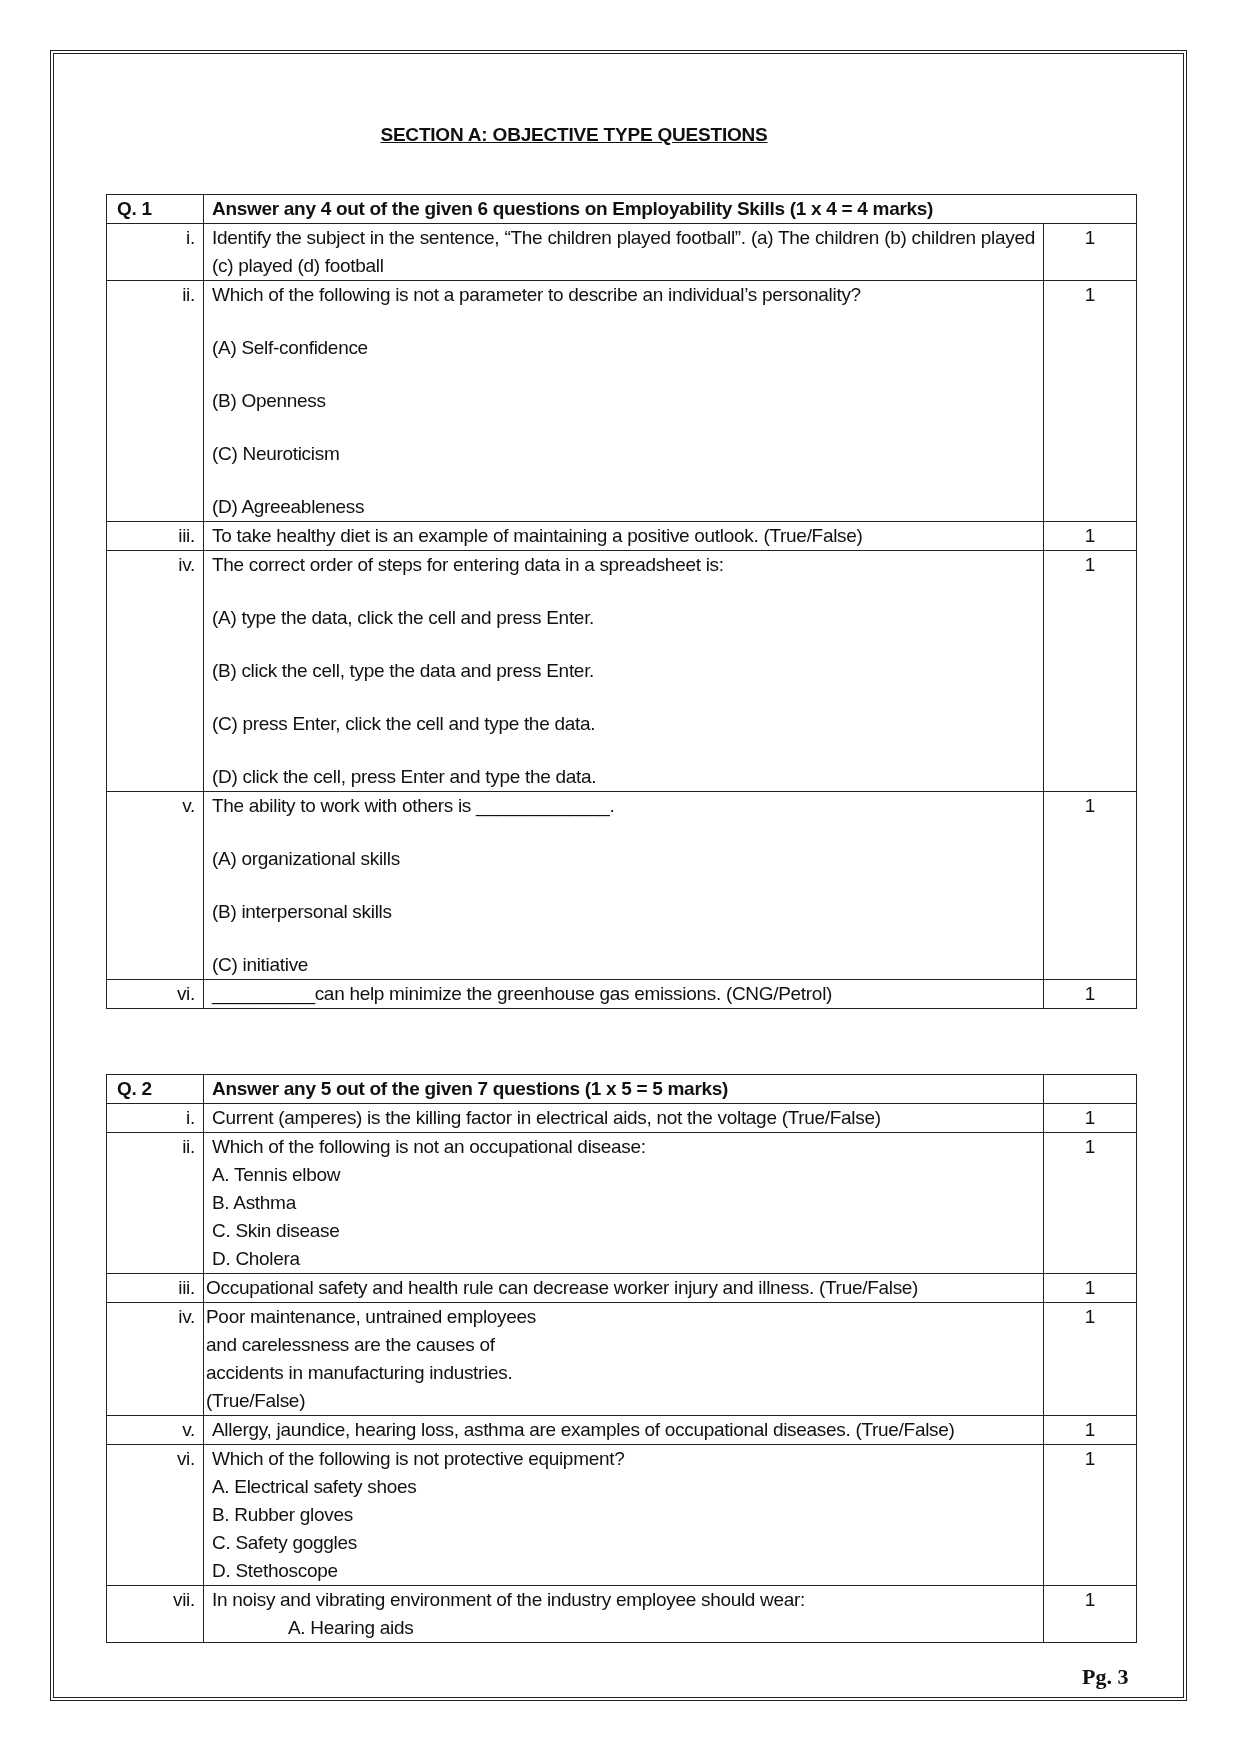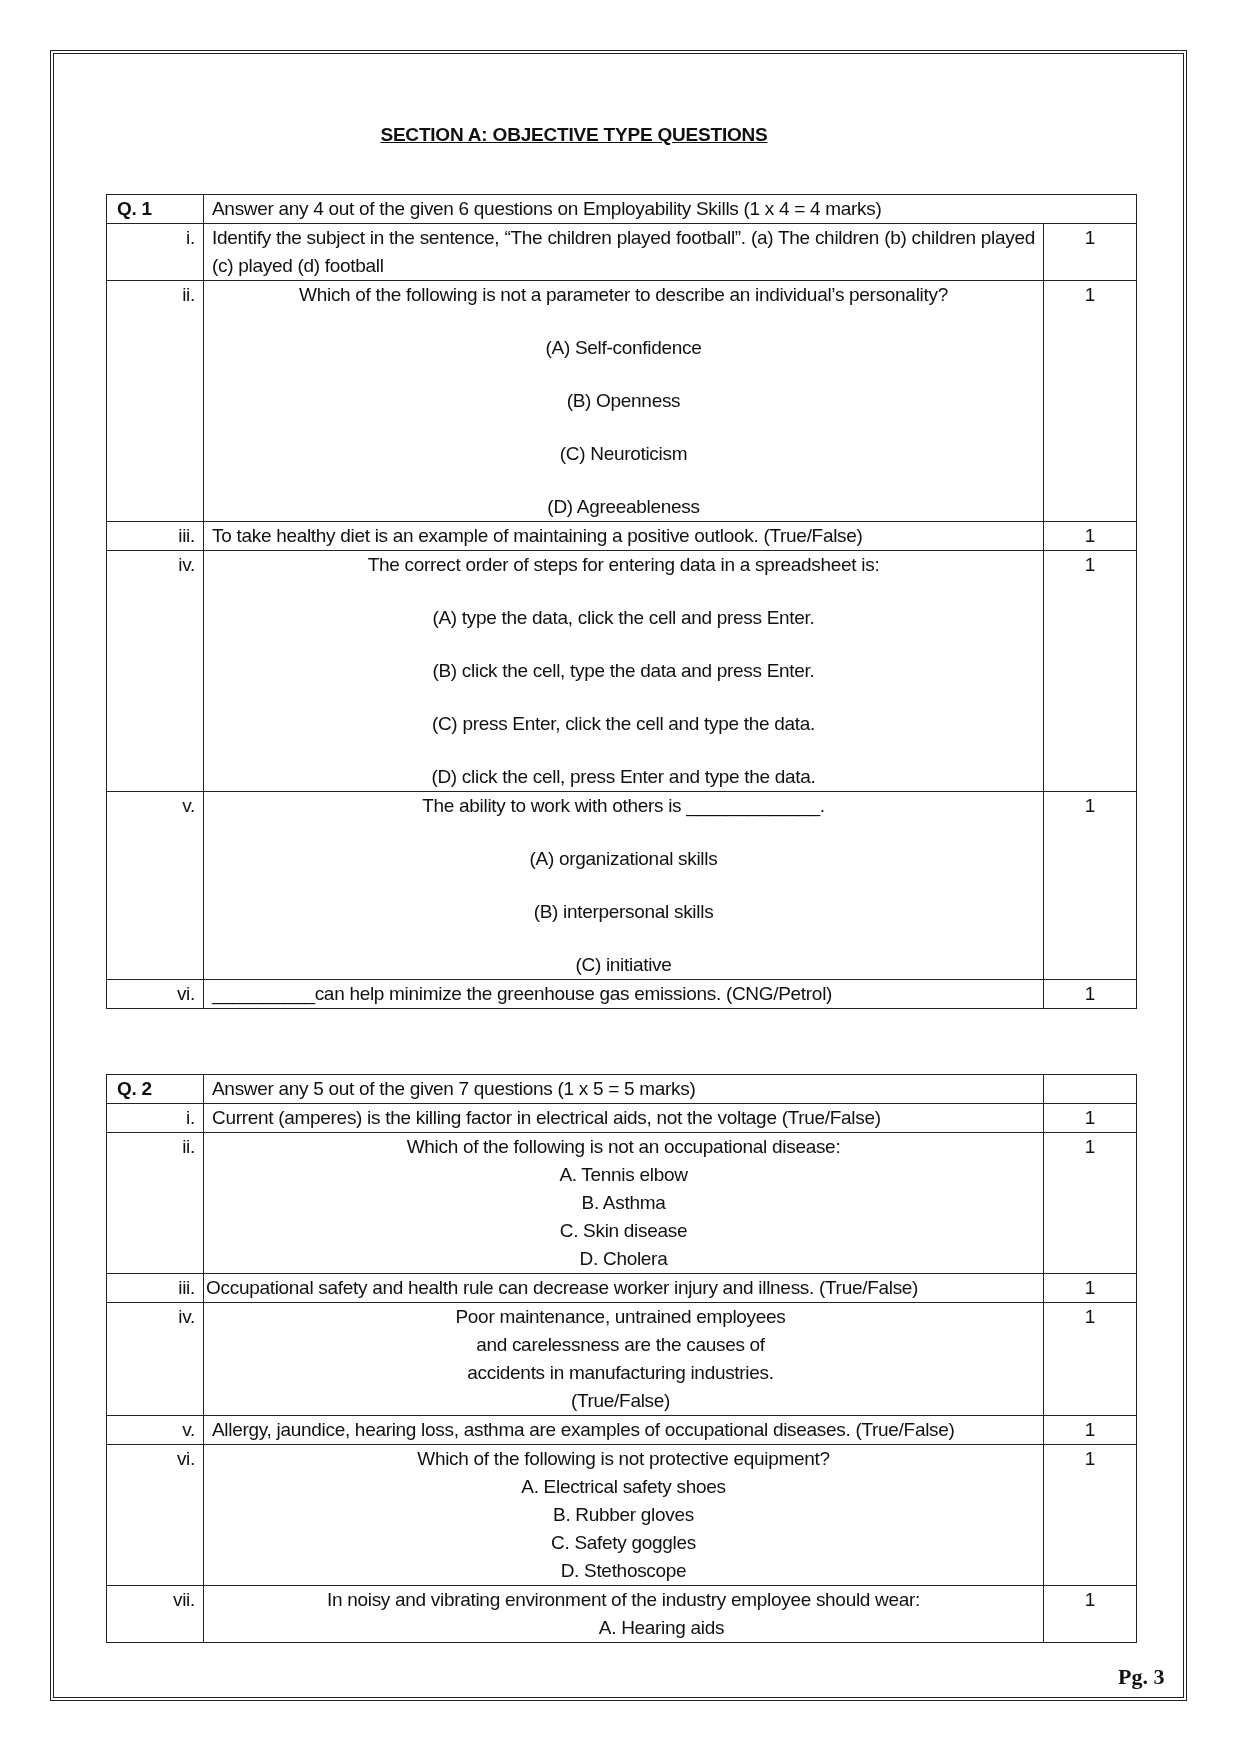--- a/index.html
+++ b/index.html
@@ -8,31 +8,31 @@
   .frame { position: absolute; left: 50px; top: 50px; width: 1137px; height: 1651px;
            border: 4px double #222; box-sizing: border-box; }
   .title { position: absolute; left: 0; width: 1148px; top: 124px; text-align: center;
            font-weight: bold; font-size: 19px; text-decoration: underline; letter-spacing: -0.2px; }
   table.q { position: absolute; left: 106px; width: 1031px; border-collapse: collapse;
             font-size: 19px; letter-spacing: -0.3px; }
   table.q td { border: 1.5px solid #222; padding: 0 8px; vertical-align: top; line-height: 28px; }
   td.num { width: 78px; text-align: right; padding-right: 30px; }
   td.num.hdr { text-align: left; padding-left: 10px; font-weight: bold; }
   td.text { }
-  td.hdrtext { font-weight: normal; margin-top: 32px; }
+  td.hdrtext { font-weight: bold; margin-top: 32px; }
   td.mark { width: 76px; text-align: center; }
-  .opt { display: block; text-align: center; }
+  .opt { display: block; }
   .gap { display: block; height: 25px; }
   .justify { text-align: justify; }
   .indent { padding-left: 76px; }
   .noleftpad { padding-left: 2px !important; margin-top: 12px; }
   #q1 { top: 194px; }
   #q2 { top: 1074px; }
   .pg { position: absolute; left: 1082px; top: 1664px; font-family: "Liberation Serif", serif;
-        font-weight: bold; font-size: 22px; margin-left: 36px; }
+        font-weight: bold; font-size: 22px; }
 </style>
 </head>
 <body>
 
 <div class="frame"></div>
 
 <div class="title">SECTION A: OBJECTIVE TYPE QUESTIONS</div>
 
 <table class="q" id="q1">
   <tbody>

